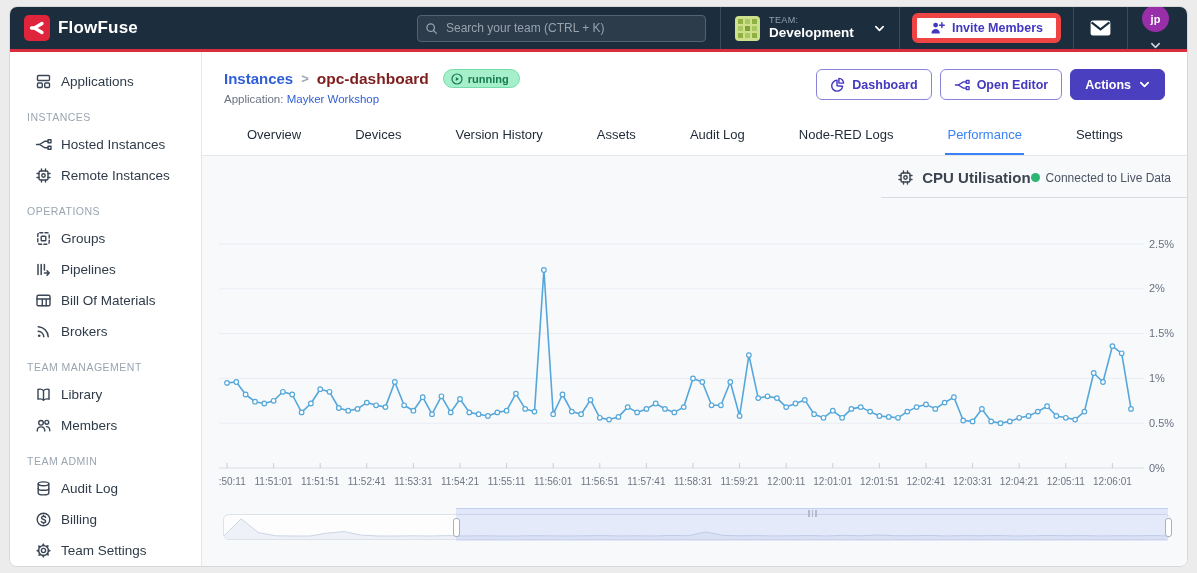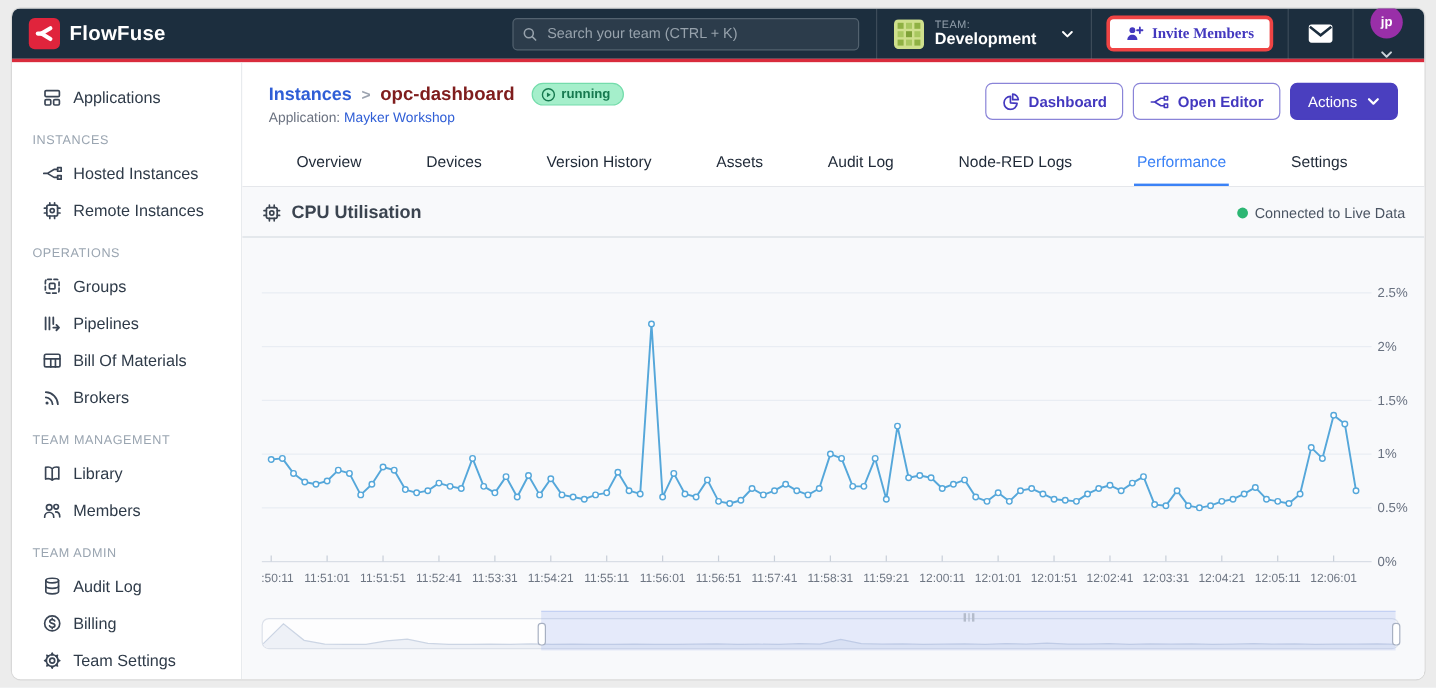--- a/index.html
+++ b/index.html
@@ -18,22 +18,22 @@
   .search-wrap svg { position:absolute; left:8px; top:7px; }
   .search-input { width:100%; height:27px; background:rgba(255,255,255,.07); border:1px solid #53626f;
       border-radius:4px; color:#cbd2da; font-size:12px; padding:0 8px 0 28px; outline:none; font-family:"Liberation Sans",sans-serif;}
   .search-input::placeholder { color:#97a2ac; }
   .tb-sep { width:1px; height:42px; background:rgba(255,255,255,.14); }
   .team-select { display:flex; align-items:center; gap:9px; padding:0 14px; height:42px; cursor:pointer; min-width:178px; }
   .team-avatar { width:25px; height:25px; border-radius:4px; overflow:hidden; flex-shrink:0; }
   .team-texts { display:flex; flex-direction:column; line-height:1.15; flex:1; }
   .team-label { font-size:9px; color:#93a0ac; letter-spacing:.4px; }
   .team-name { font-size:13.5px; color:#fff; font-weight:600; }
-  .invite-btn { display:flex; align-items:center; gap:7px; background:#fff; border:3px solid #ef4444; border-radius:6px;
-      height:30px; padding:0 13px; margin:0 12px; color:#4338bf; font-size:12.5px; font-weight:bold; cursor:pointer;font-family:Liberation Serif, serif; }
+  .invite-btn { display:flex; align-items:center; gap:7px; background:#fff; border:5px solid #ef4444; border-radius:6px;
+      height:30px; padding:0 13px; margin:0 12px; color:#4338bf; font-size:12.5px; font-weight:bold; cursor:pointer; }
   .mail-wrap { padding:0 16px; display:flex; align-items:center; cursor:pointer; }
   .user-wrap { display:flex; align-items:center; gap:8px; padding:0 4px 0 14px; cursor:pointer;flex-direction:column; }
   .user-avatar { width:27px; height:27px; border-radius:50%; background:#992fa8; color:#fff; font-size:11px; font-weight:bold;
       display:flex; align-items:center; justify-content:center; }
 
   
   .page-body { flex:1; display:flex; min-height:0; }
   .sidebar { width:192px; border-right:1px solid #e3e6ea; padding-top:14px; flex-shrink:0; background:#fff; }
   .side-section-heading { font-size:10.5px; color:#9aa5b1; letter-spacing:.5px; padding:14px 0 6px 17px; }
   .side-item { display:flex; align-items:center; gap:9px; padding:7px 8px 7px 25px; font-size:13.5px; color:#2f3b49;
@@ -49,29 +49,29 @@
   .crumb-sep { color:#9ca3af; font-size:13px; font-weight:bold; }
   .crumb-current { color:#7f1d1d; font-size:15.5px; font-weight:bold; }
   .status-badge { display:flex; align-items:center; gap:5px; background:#a5efcb; border:1px solid #74dcab;
       color:#16794f; font-size:11px; font-weight:600; border-radius:999px; padding:2.5px 10px 2.5px 7px; margin-left:6px; }
   .app-row { margin-top:5px; font-size:11.5px; color:#6b7280; }
   .app-row a { color:#2f5ed6; text-decoration:none; cursor:pointer; }
   .header-actions { display:flex; gap:8px; align-items:center; }
   .btn-outline { display:flex; align-items:center; gap:7px; background:#fff; border:1px solid #8a84d8; border-radius:6px;
       height:31px; padding:12px 13px; color:#4338bf; font-size:12.5px; font-weight:bold; cursor:pointer; }
   .btn-solid { display:flex; align-items:center; gap:8px; background:#4a3fbf; border:1px solid #4a3fbf; border-radius:6px;
-      height:31px; padding:0 14px; color:#fff; font-size:12.5px; font-weight:normal; cursor:pointer; }
+      height:31px; padding:0 14px; color:#fff; font-size:12.5px; font-weight:bold; cursor:pointer; }
 
   
   .tabs { display:flex; gap:29px; padding:0 22px; margin-top:14px; border-bottom:1px solid #e5e7eb; }
   .tab { font-size:13px; color:#1f2937; padding:8px 2px 11px 2px; cursor:pointer; border-bottom:2px solid transparent;margin-left:21px; }
   .tab.active { color:#3b82f6; border-bottom-color:#3b82f6; font-weight:500; }
 
   
-  .performance-section { flex:1; background:#f8f9fb; display:flex; flex-direction:column; min-height:0; }
+  .performance-section { flex:1; background:#f8f9fb; display:flex; flex-direction:column; min-height:0;align-items:flex-end; }
   .panel-header { display:flex; align-items:center; justify-content:space-between; padding:13px 16px 11px 16px;
       border-bottom:1px solid #d8dce2; background:#f8f9fb; }
   .panel-title { display:flex; align-items:center; gap:8px; font-size:15px; font-weight:bold; color:#3b4450; }
   .live-status { display:flex; align-items:center; gap:6px; font-size:12px; color:#4b5563; }
   .live-dot { width:9px; height:9px; border-radius:50%; background:#2cb673; }
 
   .chart-wrap { padding:8px 8px 0 16px; }
   .minimap-wrap { padding:14px 16px 0 16px; }
   .minimap { position:relative; width:948px; height:26px; background:#fdfdfe; border:1px solid #dce1ea; border-radius:6px; }
   .minimap svg { display:block; border-radius:5px; }

